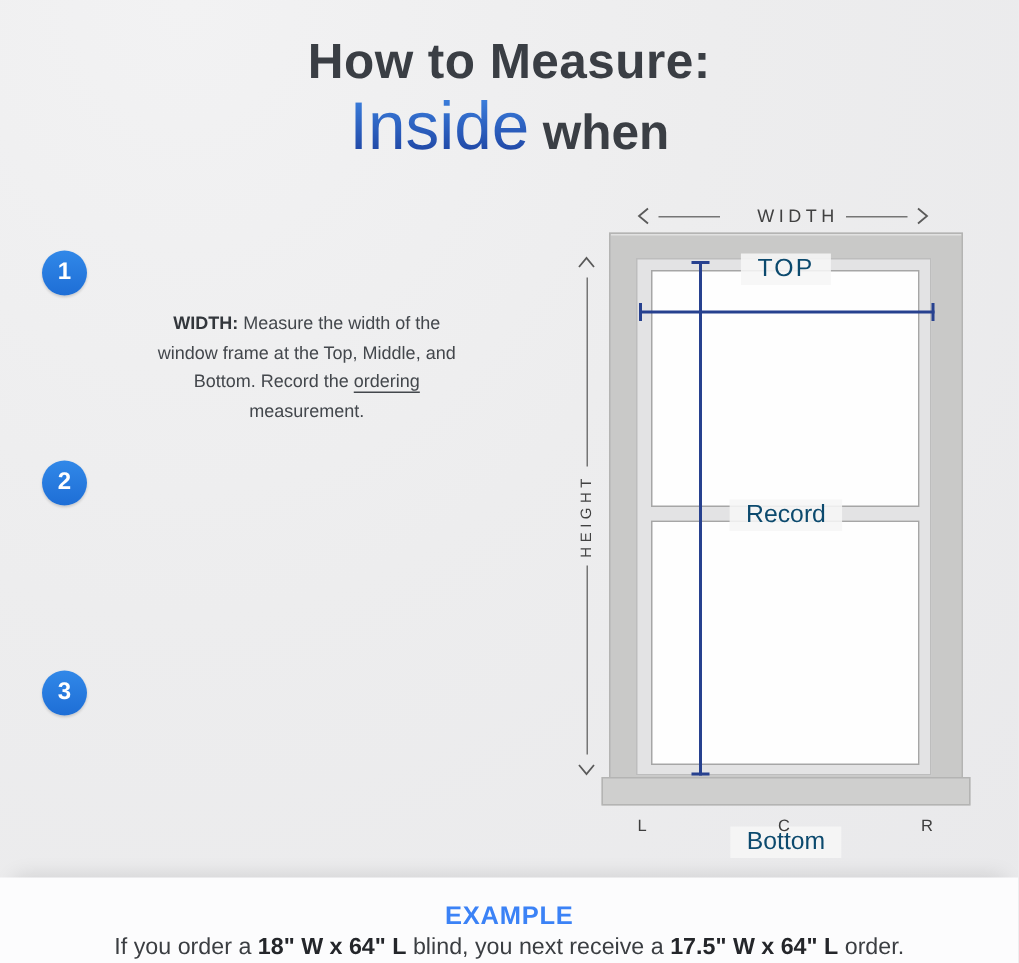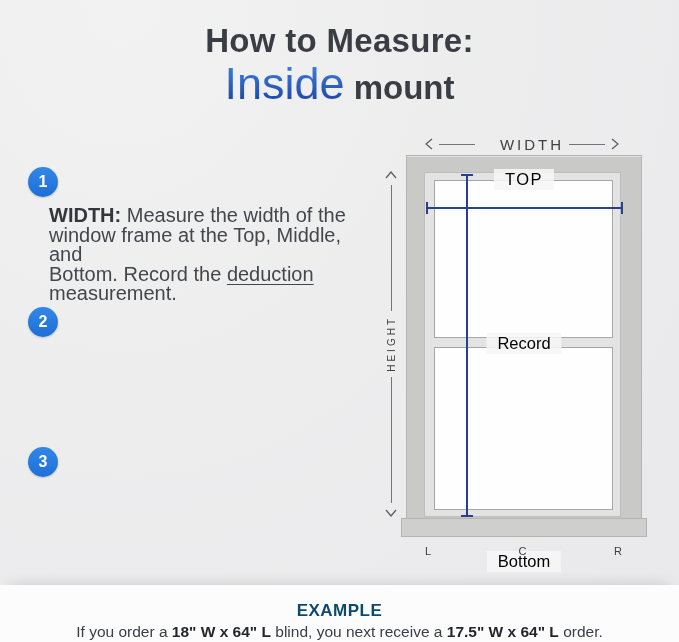--- a/index.html
+++ b/index.html
@@ -18,47 +18,47 @@
   .mount-word{font-size:33px;font-weight:700;color:#3a3e44;margin-left:9px;}
 
   
   .step{position:absolute;left:28px;width:332px;}
   .step-1{top:167px}.step-2{top:307px}.step-3{top:447px}
   .step-num{width:30px;height:30px;border-radius:50%;
     background:linear-gradient(180deg,#3188e8,#1e6ed6);
     color:#fff;font-weight:700;font-size:16px;
     display:flex;align-items:center;justify-content:center;
     box-shadow:0 1px 2px rgba(0,0,0,.18);}
-  .step-text{margin:9px 0 0 21px;font-size:20px;line-height:19.5px;color:#43474c;
-    white-space:pre-line;}
+  .step-text{margin:9px 0 0 21px;font-size:12px;line-height:19.5px;color:#43474c;
+    white-space:pre-line;text-align:center;}
   .step-lead{font-weight:700;color:#33373c;}
   .underlined{text-decoration:underline;text-underline-offset:3px;text-decoration-thickness:1px;}
 
   
   .dim{position:absolute;color:#4a4a4a;}
-  .dim-label{font-size:15px;letter-spacing:3px;color:#414141;white-space:nowrap;margin-left:20px;}
+  .dim-label{font-size:12px;letter-spacing:3px;color:#414141;white-space:nowrap;margin-left:20px;}
   .dim-width{left:424px;top:137px;width:196px;height:14px;display:flex;align-items:center;gap:5px;}
   .dline-h{flex:1;height:1px;background:#757575;}
   .dim-height{left:384px;top:170px;width:14px;height:348px;display:flex;flex-direction:column;align-items:center;gap:5px;}
   .dline-v{flex:1;width:1px;background:#757575;}
   .dim-label-v{writing-mode:vertical-rl;transform:rotate(180deg);font-size:10px;letter-spacing:3px;color:#414141;}
 
   .frame{position:absolute;left:406px;top:155px;width:236px;height:381px;
     background:#c9c9c8;border:1px solid #b4b4b3;box-sizing:border-box;
     box-shadow:inset 0 1px 0 rgba(255,255,255,.45);}
   .opening{position:absolute;left:17px;top:16px;right:20px;bottom:18px;
     background:#e3e3e4;border:1px solid #bdbdbd;}
   .pane{position:absolute;left:9px;width:177px;background:#fefefe;border:1px solid #a6a6a6;}
   .pane-top{top:7px;height:156px;}
   .pane-bottom{top:174px;height:161px;}
   .sill{position:absolute;left:401px;top:518px;width:246px;height:19px;
     background:#cfcfce;border:1px solid #b4b4b3;box-sizing:border-box;}
 
   .win-label{position:absolute;left:50%;transform:translateX(-50%);
-    font-size:16.5px;color:#000000;background:rgba(246,246,246,.88);
+    font-size:16.5px;color:#0c4a6e;background:rgba(246,246,246,.88);
     padding:1px 11px;white-space:nowrap;}
   .label-top{top:13px;letter-spacing:1.5px;}
   .label-middle{top:177px;}
   .label-bottom{top:347px;margin-top:48px;}
 
   .mline{position:absolute;background:#27418f;}
   .vline{left:59px;top:18px;width:2px;height:343px;}
   .vline::before,.vline::after{content:"";position:absolute;left:-5px;width:12px;height:2px;background:#27418f;}
   .vline::before{top:0}.vline::after{bottom:0}
   .hline{left:19px;top:51px;width:197px;height:2px;}
@@ -66,41 +66,41 @@
   .hline::before{left:0}.hline::after{right:0}
 
   .lcr-row{position:absolute;left:406px;top:545px;width:236px;display:flex;
     justify-content:space-between;padding:0 19px;box-sizing:border-box;
     font-size:11px;letter-spacing:1px;color:#3e3e3e;}
 
   
   .example-band{position:absolute;left:0;bottom:0;width:679px;height:57px;
     background:#fcfcfd;text-align:center;
     box-shadow:0 -10px 14px -10px rgba(0,0,0,.14);}
-  .example-heading{margin-top:16px;font-size:17px;font-weight:700;color:#0c4a6e;letter-spacing:.5px;}
+  .example-heading{margin-top:16px;font-size:17px;font-weight:700;color:#3b82f6;letter-spacing:.5px;}
   .example-line{margin-top:2px;font-size:15.5px;color:#3b3e42;}
   .example-bold{font-weight:700;color:#24262a;}
 </style>
 </head>
 <body>
 
 <div class="canvas">
 
   <div class="title-block">
     <div class="title-line1">How to Measure:</div>
     <div class="title-line2">
-      <span class="inside-word">Inside</span><span class="mount-word">mount</span>
+      <span class="inside-word">Inside</span><span class="mount-word">when</span>
     </div>
   </div>
 
   <div class="step step-1">
     <div class="step-num">1</div>
     <div class="step-text"><span class="step-lead">WIDTH:</span><span> Measure the width of the
 window frame at the Top, Middle, and
-Bottom. Record the </span><span class="underlined">deduction</span><span>
+Bottom. Record the </span><span class="underlined">ordering</span><span>
 measurement.</span></div>
   </div>
 
   <div class="step step-2">
     <div class="step-num">2</div>
   </div>
 
   <div class="step step-3">
     <div class="step-num">3</div>
   </div>

